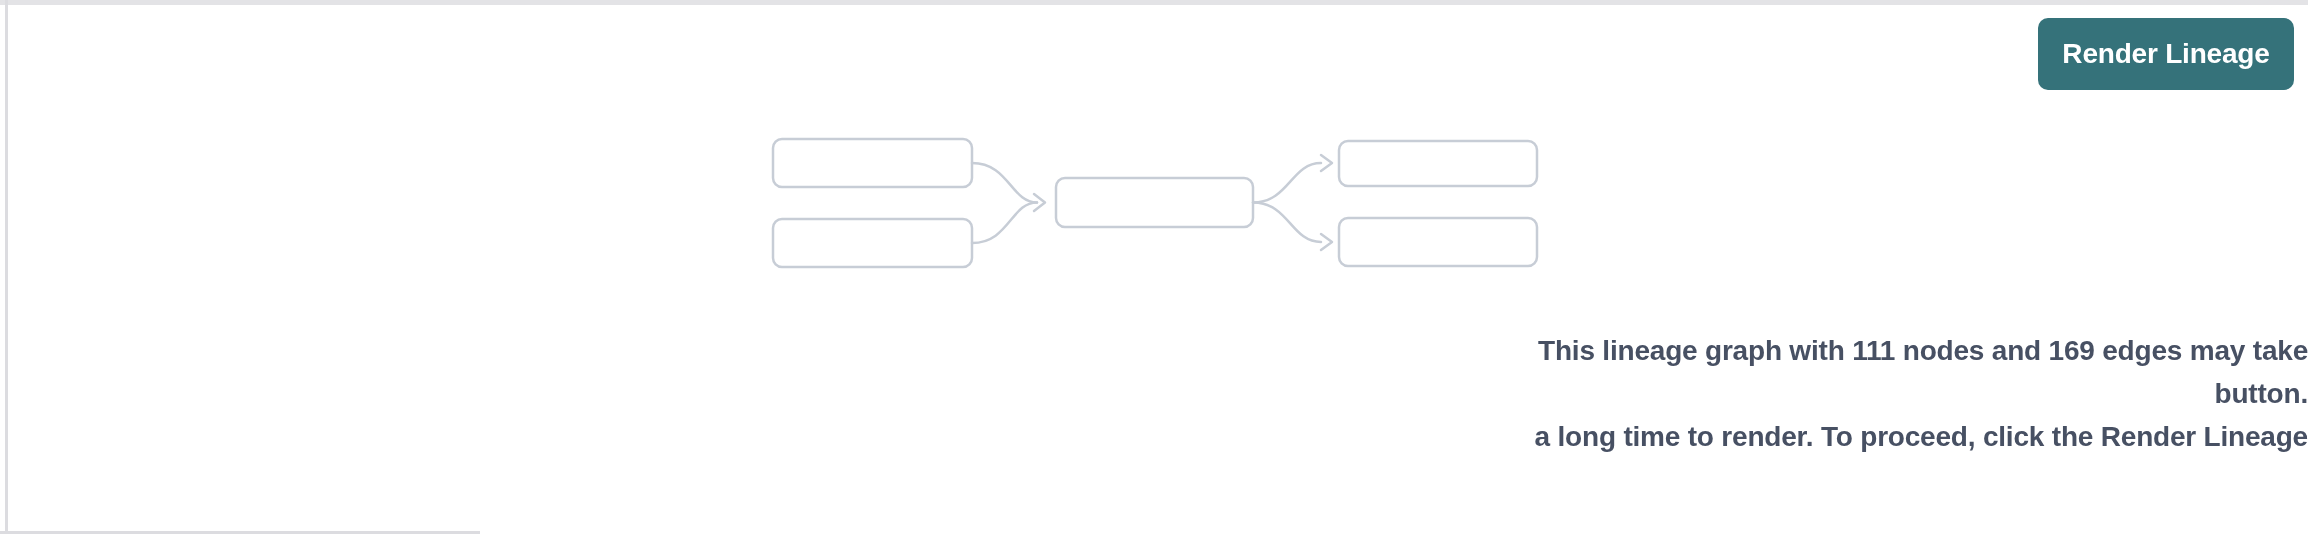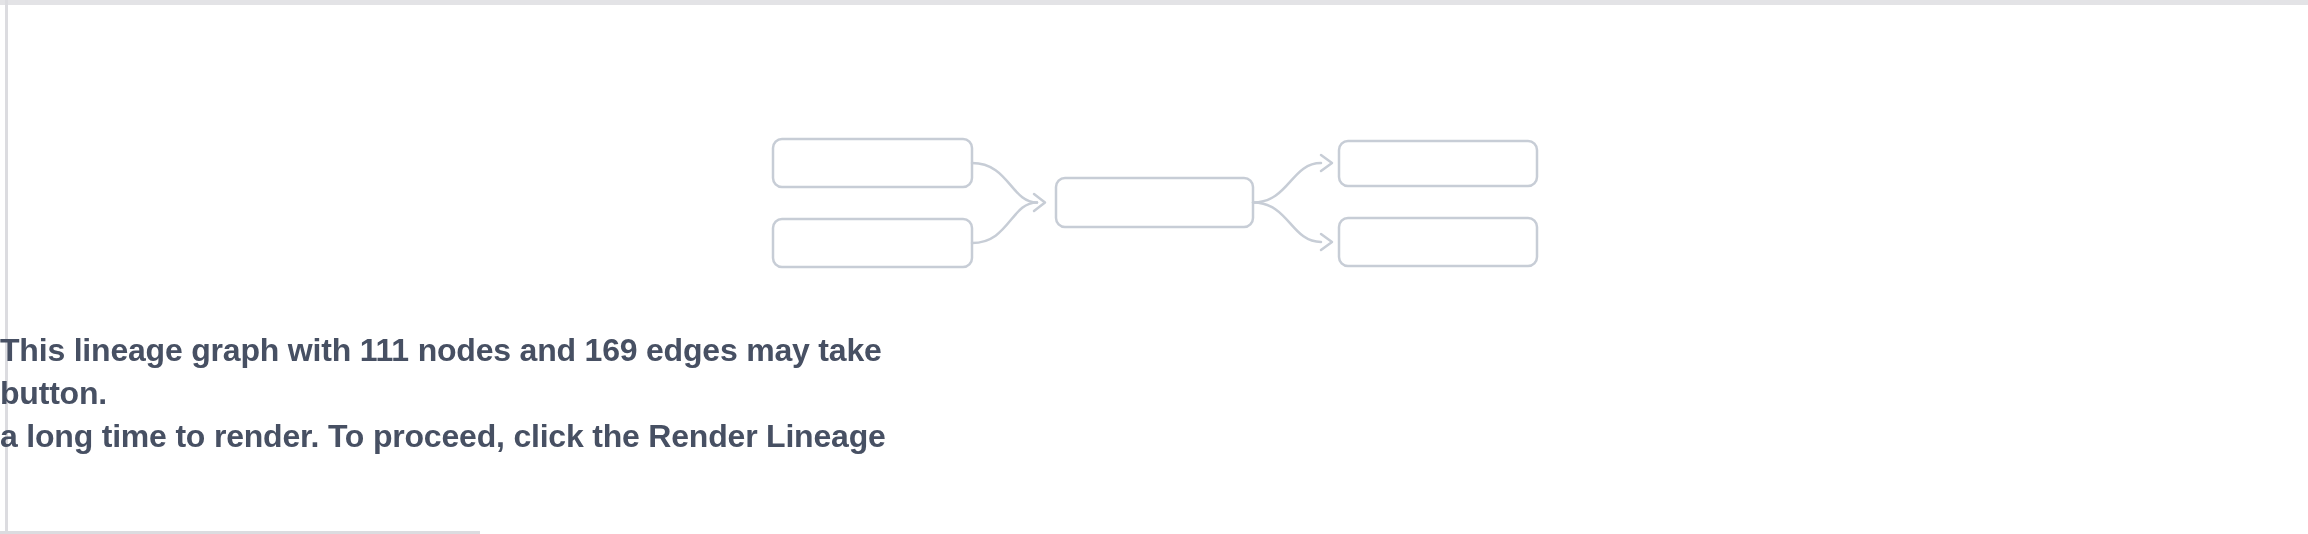--- a/index.html
+++ b/index.html
@@ -58,40 +58,41 @@
     left: 765px;
     top: 132px;
     width: 780px;
     height: 142px;
   }
   .message {
     position: absolute;
     top: 329px;
     left: 0;
     width: 100%;
-    text-align: left;
+    text-align: right;
     color: #475063;
-    font-size: 32px;
+    font-size: 28px;
     font-weight: 700;
     line-height: 43px;
     letter-spacing: -0.2px;
   }
   .message .line {
     white-space: nowrap;
   }
 </style>
 </head>
 <body>
 
 <div class="screen">
 
   <div class="top-border"></div>
   <div class="left-border"></div>
   <div class="bottom-border"></div>
 
+  <button class="render-button">Render Lineage</button>
 
   <svg class="graphic" viewBox="0 0 780 142" xmlns="http://www.w3.org/2000/svg">
     <g fill="#ffffff" stroke="#c7cdd6" stroke-width="2.5">
       <rect x="8" y="7" width="199" height="48" rx="9"></rect>
       <rect x="8" y="87" width="199" height="48" rx="9"></rect>
       <rect x="291" y="46" width="197" height="49" rx="9"></rect>
       <rect x="574" y="9" width="198" height="45" rx="9"></rect>
       <rect x="574" y="86" width="198" height="48" rx="9"></rect>
     </g>
     <g fill="none" stroke="#c7cdd6" stroke-width="2.5" stroke-linecap="round" stroke-linejoin="round">

